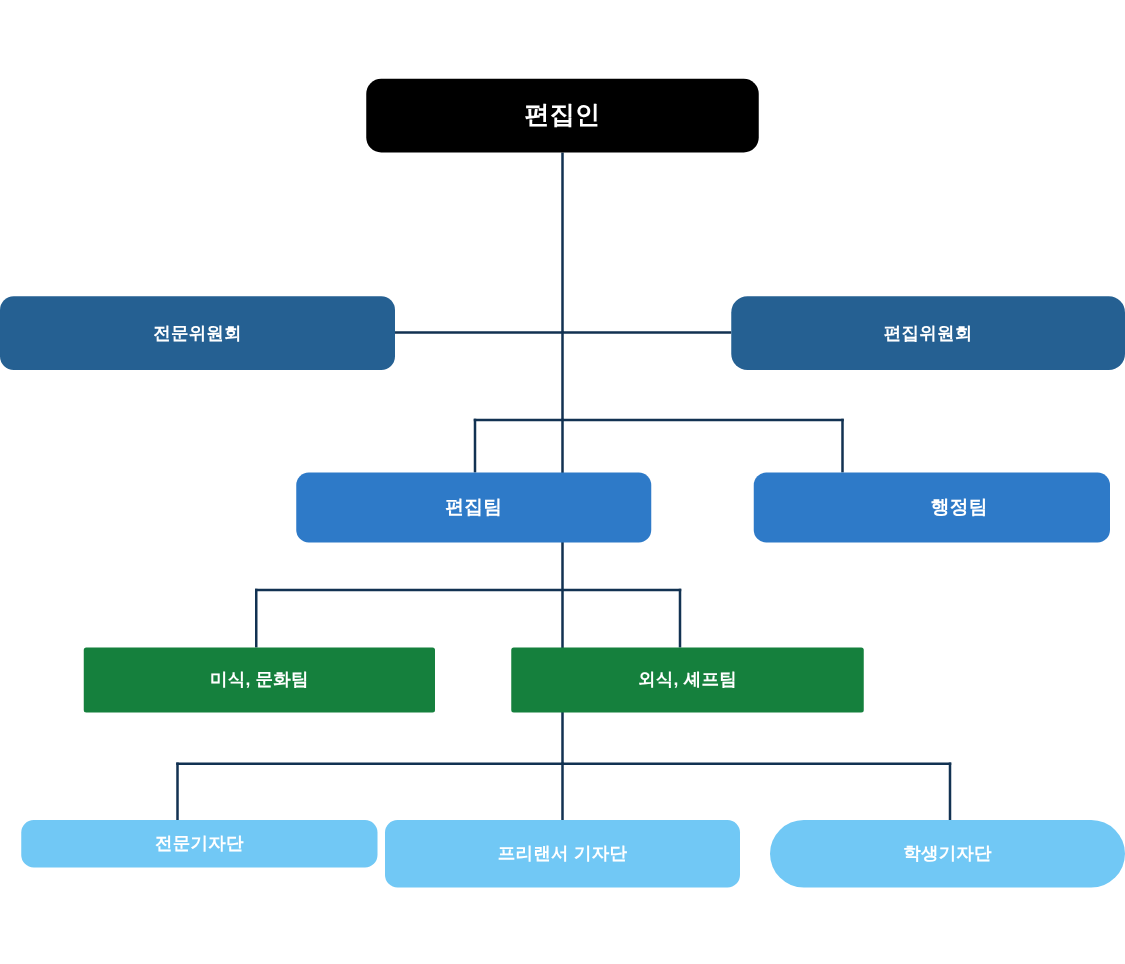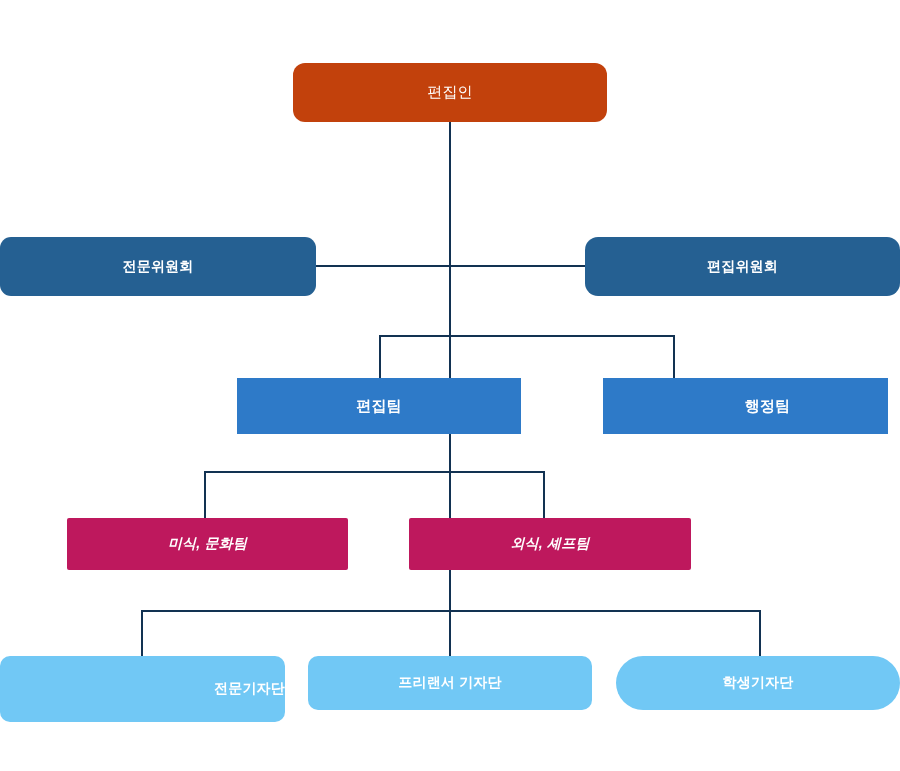--- a/index.html
+++ b/index.html
@@ -32,43 +32,42 @@
     user-select: none;
   }
   .node-label {
     display: block;
     width: 100%;
     white-space: nowrap;
   }
 
   
   .lvl-root {
-    background: #c2410c;
-    font-size: 15px;
-    font-weight: 400;
+    background: #000000;
+    font-size: 20px;
+    font-weight: 700;
     border-radius: 12px;
   }
   .lvl-committee {
     background: #256092;
     font-size: 14px;
     font-weight: 700;
     border-radius: 11px;
   }
   .lvl-team {
     background: #2e7ac8;
     font-size: 15px;
     font-weight: 700;
-    border-radius: 0;
+    border-radius: 10px;
   }
   .lvl-subteam {
-    background: #be185d;
+    background: #15803d;
     font-size: 14px;
     font-weight: 700;
     border-radius: 2px;
-    font-style: italic;
   }
   .lvl-corps {
     background: #71c8f5;
     font-size: 14px;
     font-weight: 700;
     border-radius: 10px;
   }
 
   
   .conn {
@@ -133,21 +132,21 @@
   </div>
 
   <div class="node lvl-subteam" style="left:67px; top:518px; width:281px; height:52px;">
     <span class="node-label">미식, 문화팀</span>
   </div>
 
   <div class="node lvl-subteam" style="left:409px; top:518px; width:282px; height:52px;">
     <span class="node-label">외식, 셰프팀</span>
   </div>
 
-  <div class="node lvl-corps" style="left:0px; top:656px; width:285px; height:66px;text-align:right;">
+  <div class="node lvl-corps" style="left:17px; top:656px; width:285px; height:38px;">
     <span class="node-label">전문기자단</span>
   </div>
 
   <div class="node lvl-corps" style="left:308px; top:656px; width:284px; height:54px;">
     <span class="node-label">프리랜서 기자단</span>
   </div>
 
   <div class="node lvl-corps" style="left:616px; top:656px; width:284px; height:54px;border-radius:27px;">
     <span class="node-label">학생기자단</span>
   </div>

